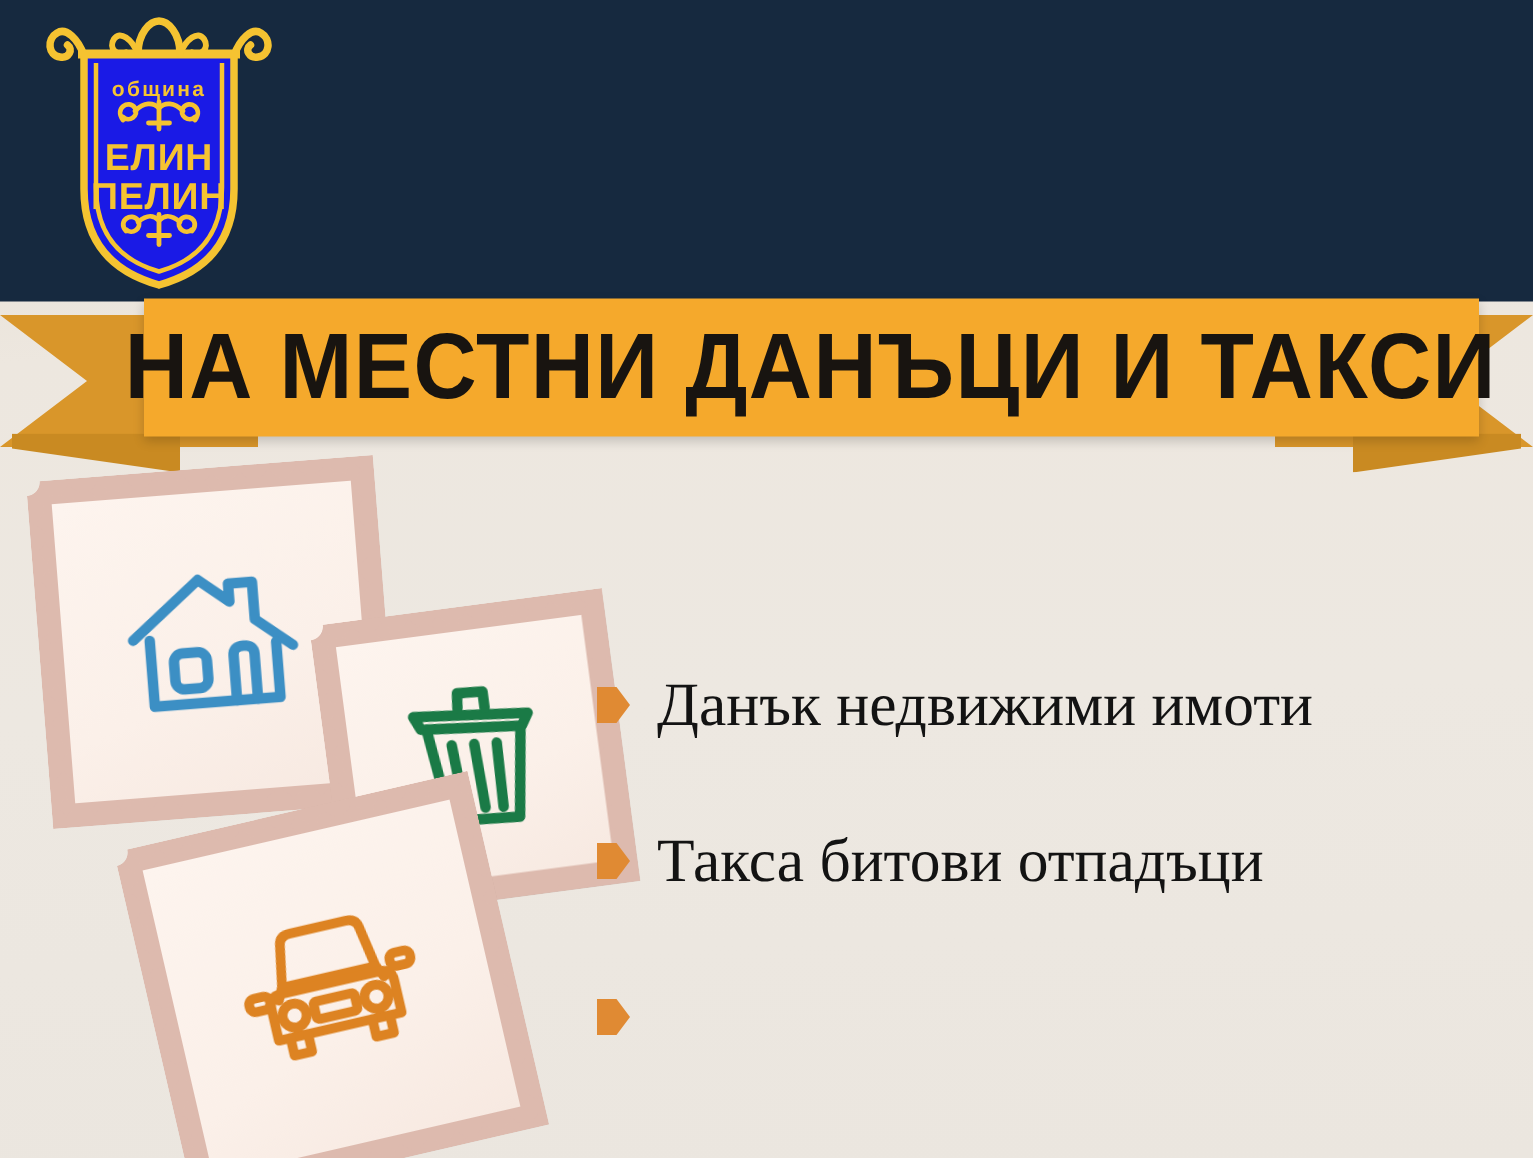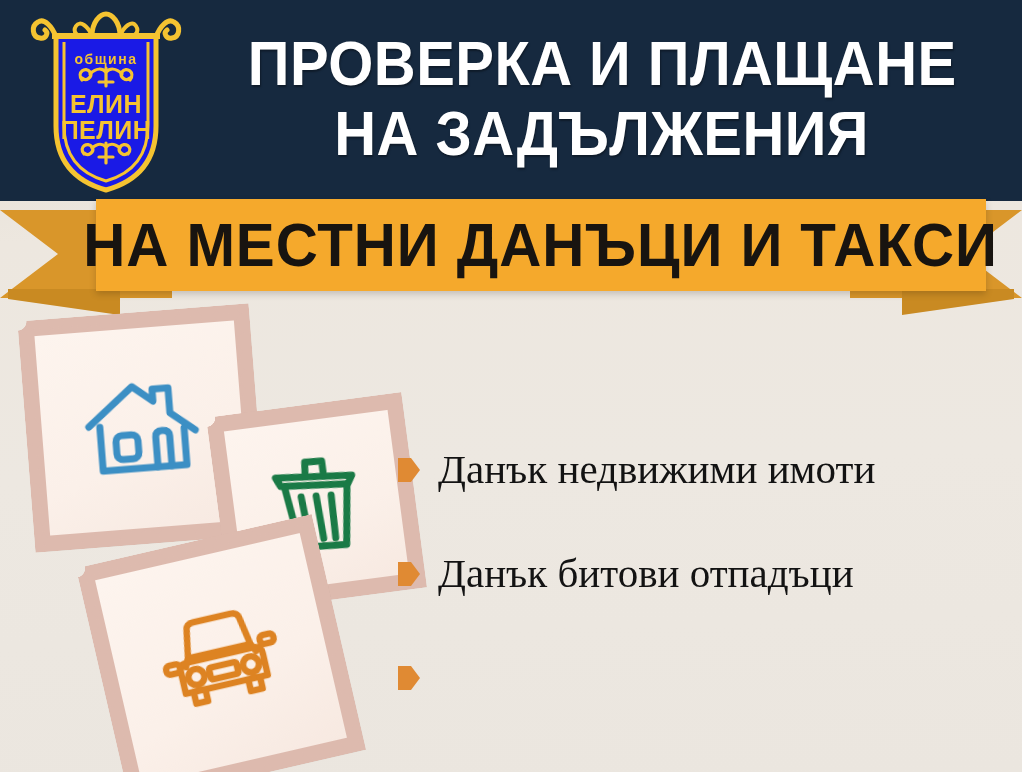--- a/index.html
+++ b/index.html
@@ -167,24 +167,20 @@
         <g fill="none" stroke="#F5C331" stroke-width="3.2" stroke-linecap="round">
           <path d="M62 148 C56 141 66 135 70 141 C73 146 66 151 62 147"></path>
           <path d="M106 148 C112 141 102 135 98 141 C95 146 102 151 106 147"></path>
           <path d="M70 142 C76 137 80 137 84 141 C88 137 92 137 98 142"></path>
           <path d="M84 137 L84 157"></path>
           <path d="M77 151 L91 151"></path>
         </g>
       </svg>
     </div>
 
-    <div class="header-title">
-      <div class="line line1">ПРОВЕРКА И ПЛАЩАНЕ</div>
-      <div class="line line2">НА ЗАДЪЛЖЕНИЯ</div>
-    </div>
   </div>
 
   <div class="ribbon">
     <div class="tail left"></div>
     <div class="tail right"></div>
     <div class="fold left"></div>
     <div class="fold right"></div>
     <div class="ribbon-main">
       <span class="ribbon-text">НА МЕСТНИ ДАНЪЦИ И ТАКСИ</span>
     </div>
@@ -240,20 +236,20 @@
     </div>
   </div>
 
   <div class="list">
     <div class="list-item">
       <span class="bullet"></span>
       <span class="list-label">Данък недвижими имоти</span>
     </div>
     <div class="list-item">
       <span class="bullet"></span>
-      <span class="list-label">Данък битови отпадъци</span>
+      <span class="list-label">Такса битови отпадъци</span>
     </div>
     <div class="list-item">
       <span class="bullet"></span>
     </div>
   </div>
 
 </div>
 
 </body></html>

